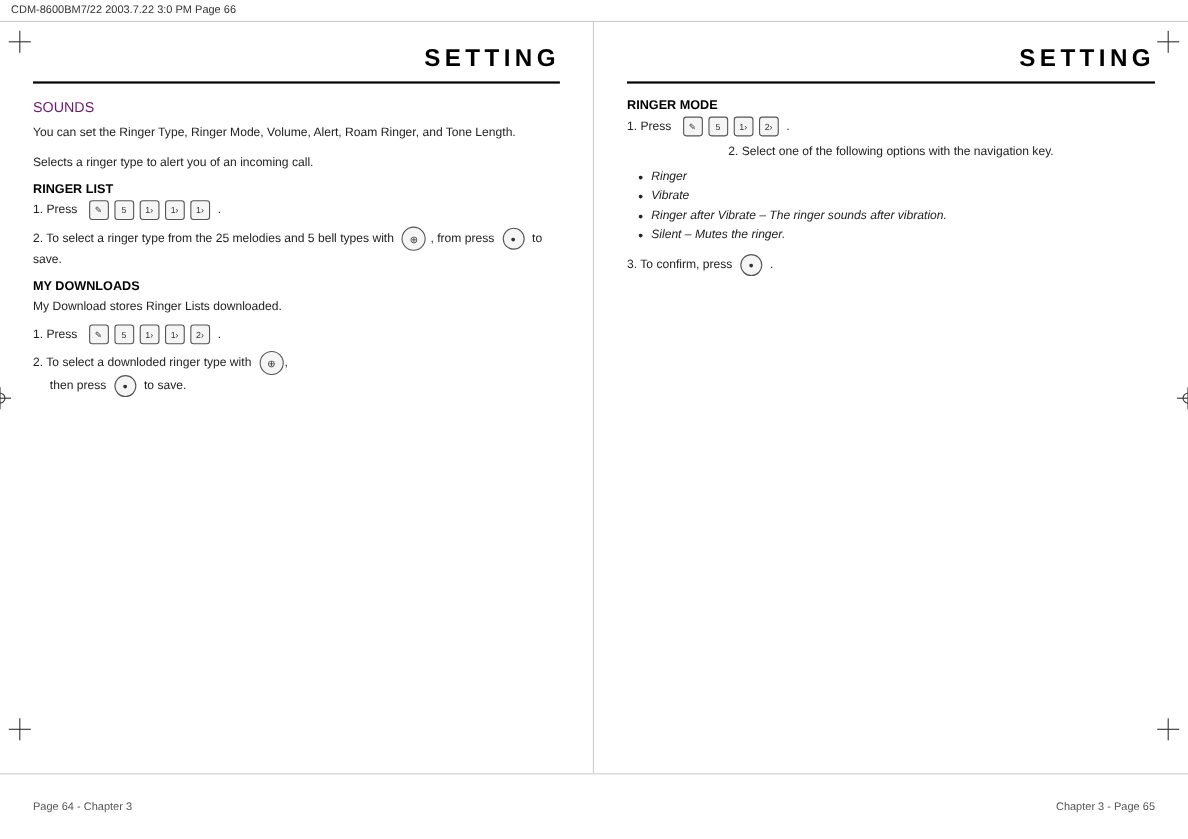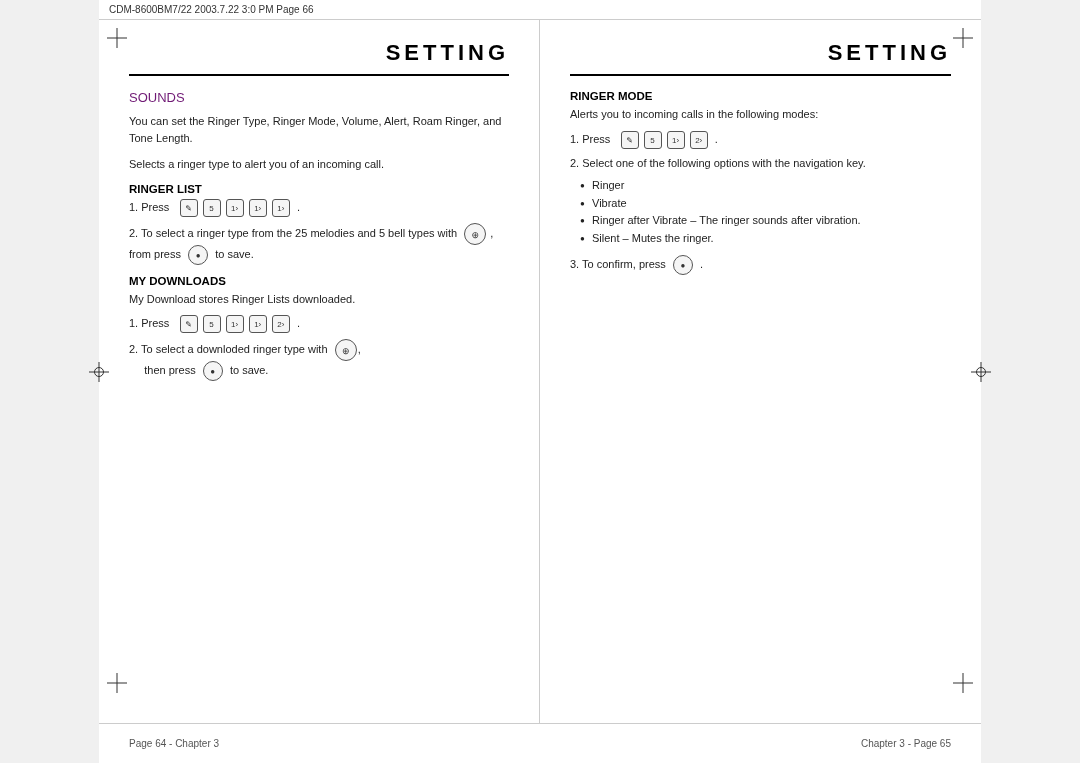--- a/index.html
+++ b/index.html
@@ -11,21 +11,21 @@
     body {
       background: #f0f0f0;
       display: flex;
       justify-content: center;
       align-items: center;
       min-height: 100vh;
       font-family: Arial, sans-serif;
     }
 
     .page {
-      width: 882px;
+      width: 1080px;
       height: 763px;
       background: #ffffff;
       position: relative;
       display: flex;
       flex-direction: column;
     }
 
     .header-bar {
       padding: 4px 10px;
       font-size: 10px;
@@ -165,20 +165,21 @@
       margin-left: 10px;
       margin-bottom: 8px;
     }
 
     .bullet-list li {
       font-size: 11px;
       color: #222;
       line-height: 1.6;
       position: relative;
       padding-left: 12px;
+      font-style: italic;
     }
 
     .bullet-list li::before {
       content: '●';
       position: absolute;
       left: 0;
       font-size: 8px;
       top: 3px;
     }
 
@@ -225,21 +226,21 @@
       vertical-align: middle;
       color: #333;
       margin: 0 1px;
       background: #f5f5f5;
       position: relative;
     }
 
     .footer-area {
       display: flex;
       justify-content: space-between;
-      padding: 14px 30px;
+      padding: 24px 30px;
       border-top: 1px solid #ccc;
       font-size: 10px;
       color: #555;
     }
 
     .section-divider {
       margin-bottom: 10px;
     }
 
     
@@ -385,35 +386,34 @@
       <div class="crosshair-circle ch-mid-right">
           <div class="circle"></div>
         </div>
       <div class="crosshair ch-bottom-right"></div>
 
       <h1 class="page-title">SETTING</h1>
       <hr class="title-underline">
 
       <div class="section-divider">
         <div class="sub-heading">RINGER MODE</div>
-        <p class="body-text">Alerts you to incoming calls in the following modes:</p>
 
         <div class="step-line">
           <span class="step-content">
             <span>1. Press</span>
             &nbsp;
             <span class="btn-icon">✎</span>
             <span class="btn-icon">5</span>
             <span class="btn-icon">1›</span>
             <span class="btn-icon">2›</span>
             &nbsp;.
           </span>
         </div>
 
-        <p class="body-text" style="margin-bottom:6px;">2. Select one of the following options with the navigation key.</p>
+        <p class="body-text" style="margin-bottom:6px;text-align:center;">2. Select one of the following options with the navigation key.</p>
 
         <ul class="bullet-list">
           <li>Ringer</li>
           <li>Vibrate</li>
           <li>Ringer after Vibrate – The ringer sounds after vibration.</li>
           <li>Silent – Mutes the ringer.</li>
         </ul>
 
         <div class="step-line">
           <span class="step-content">

